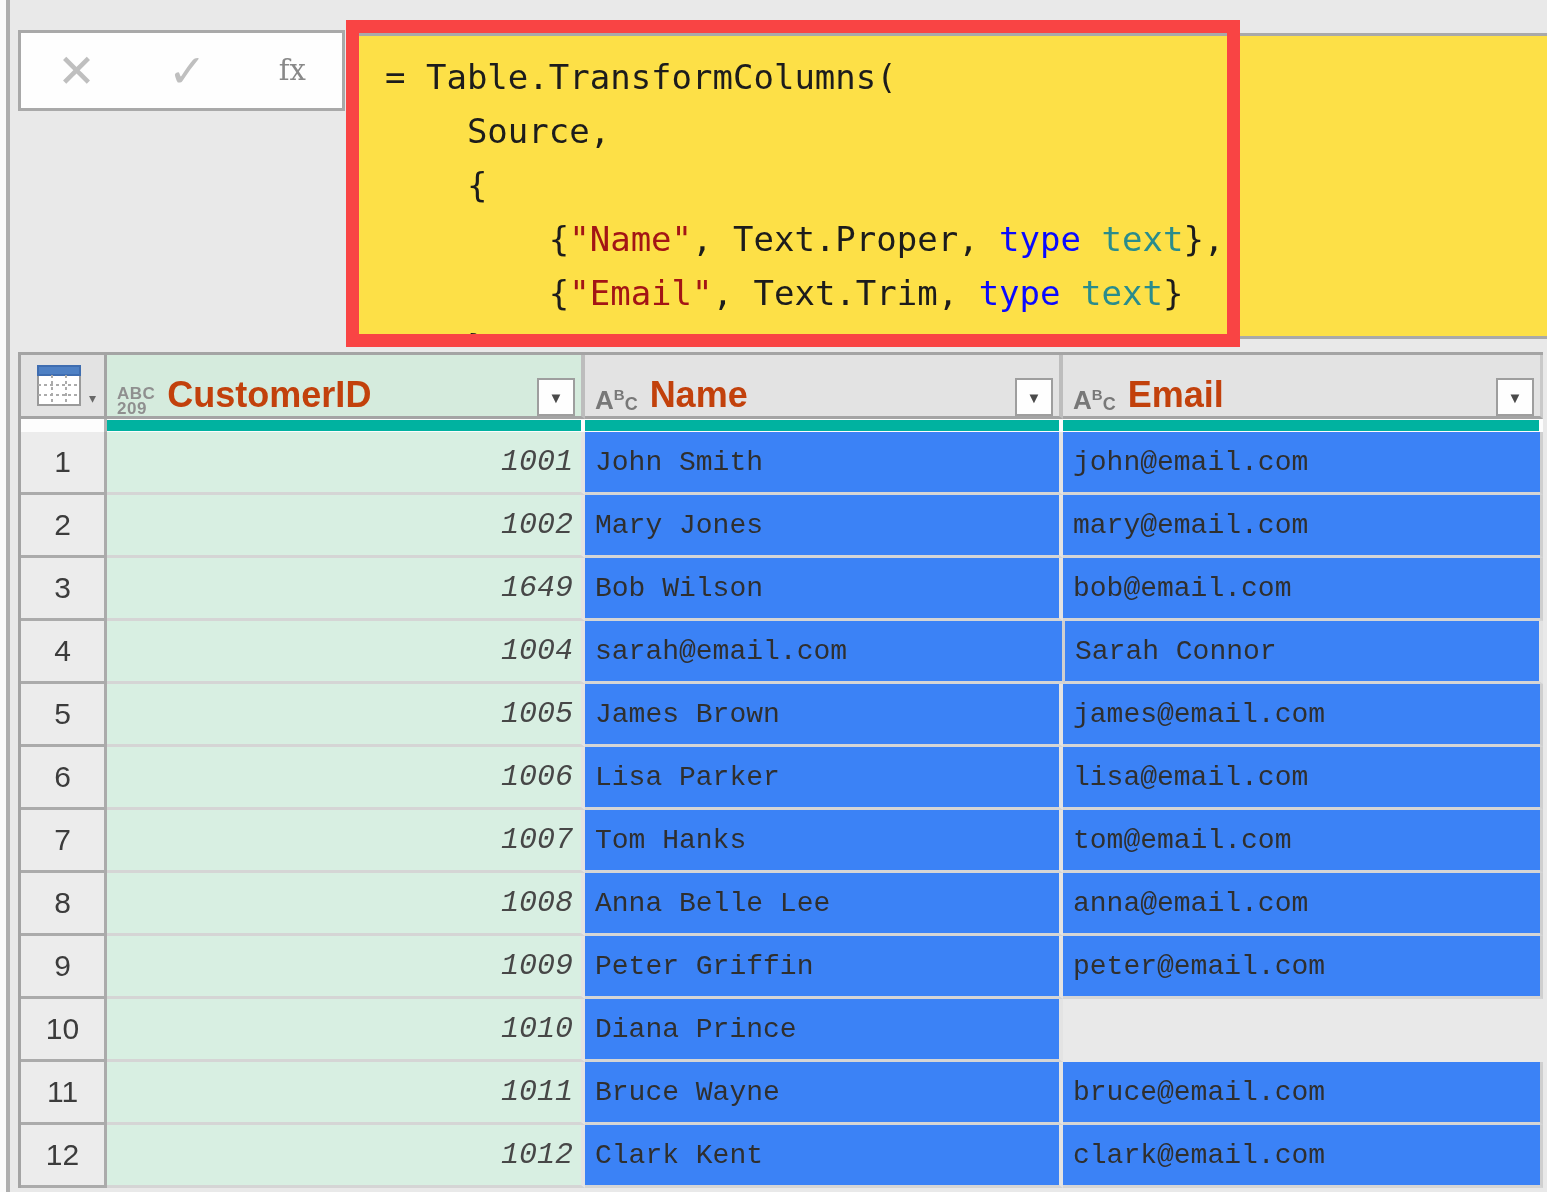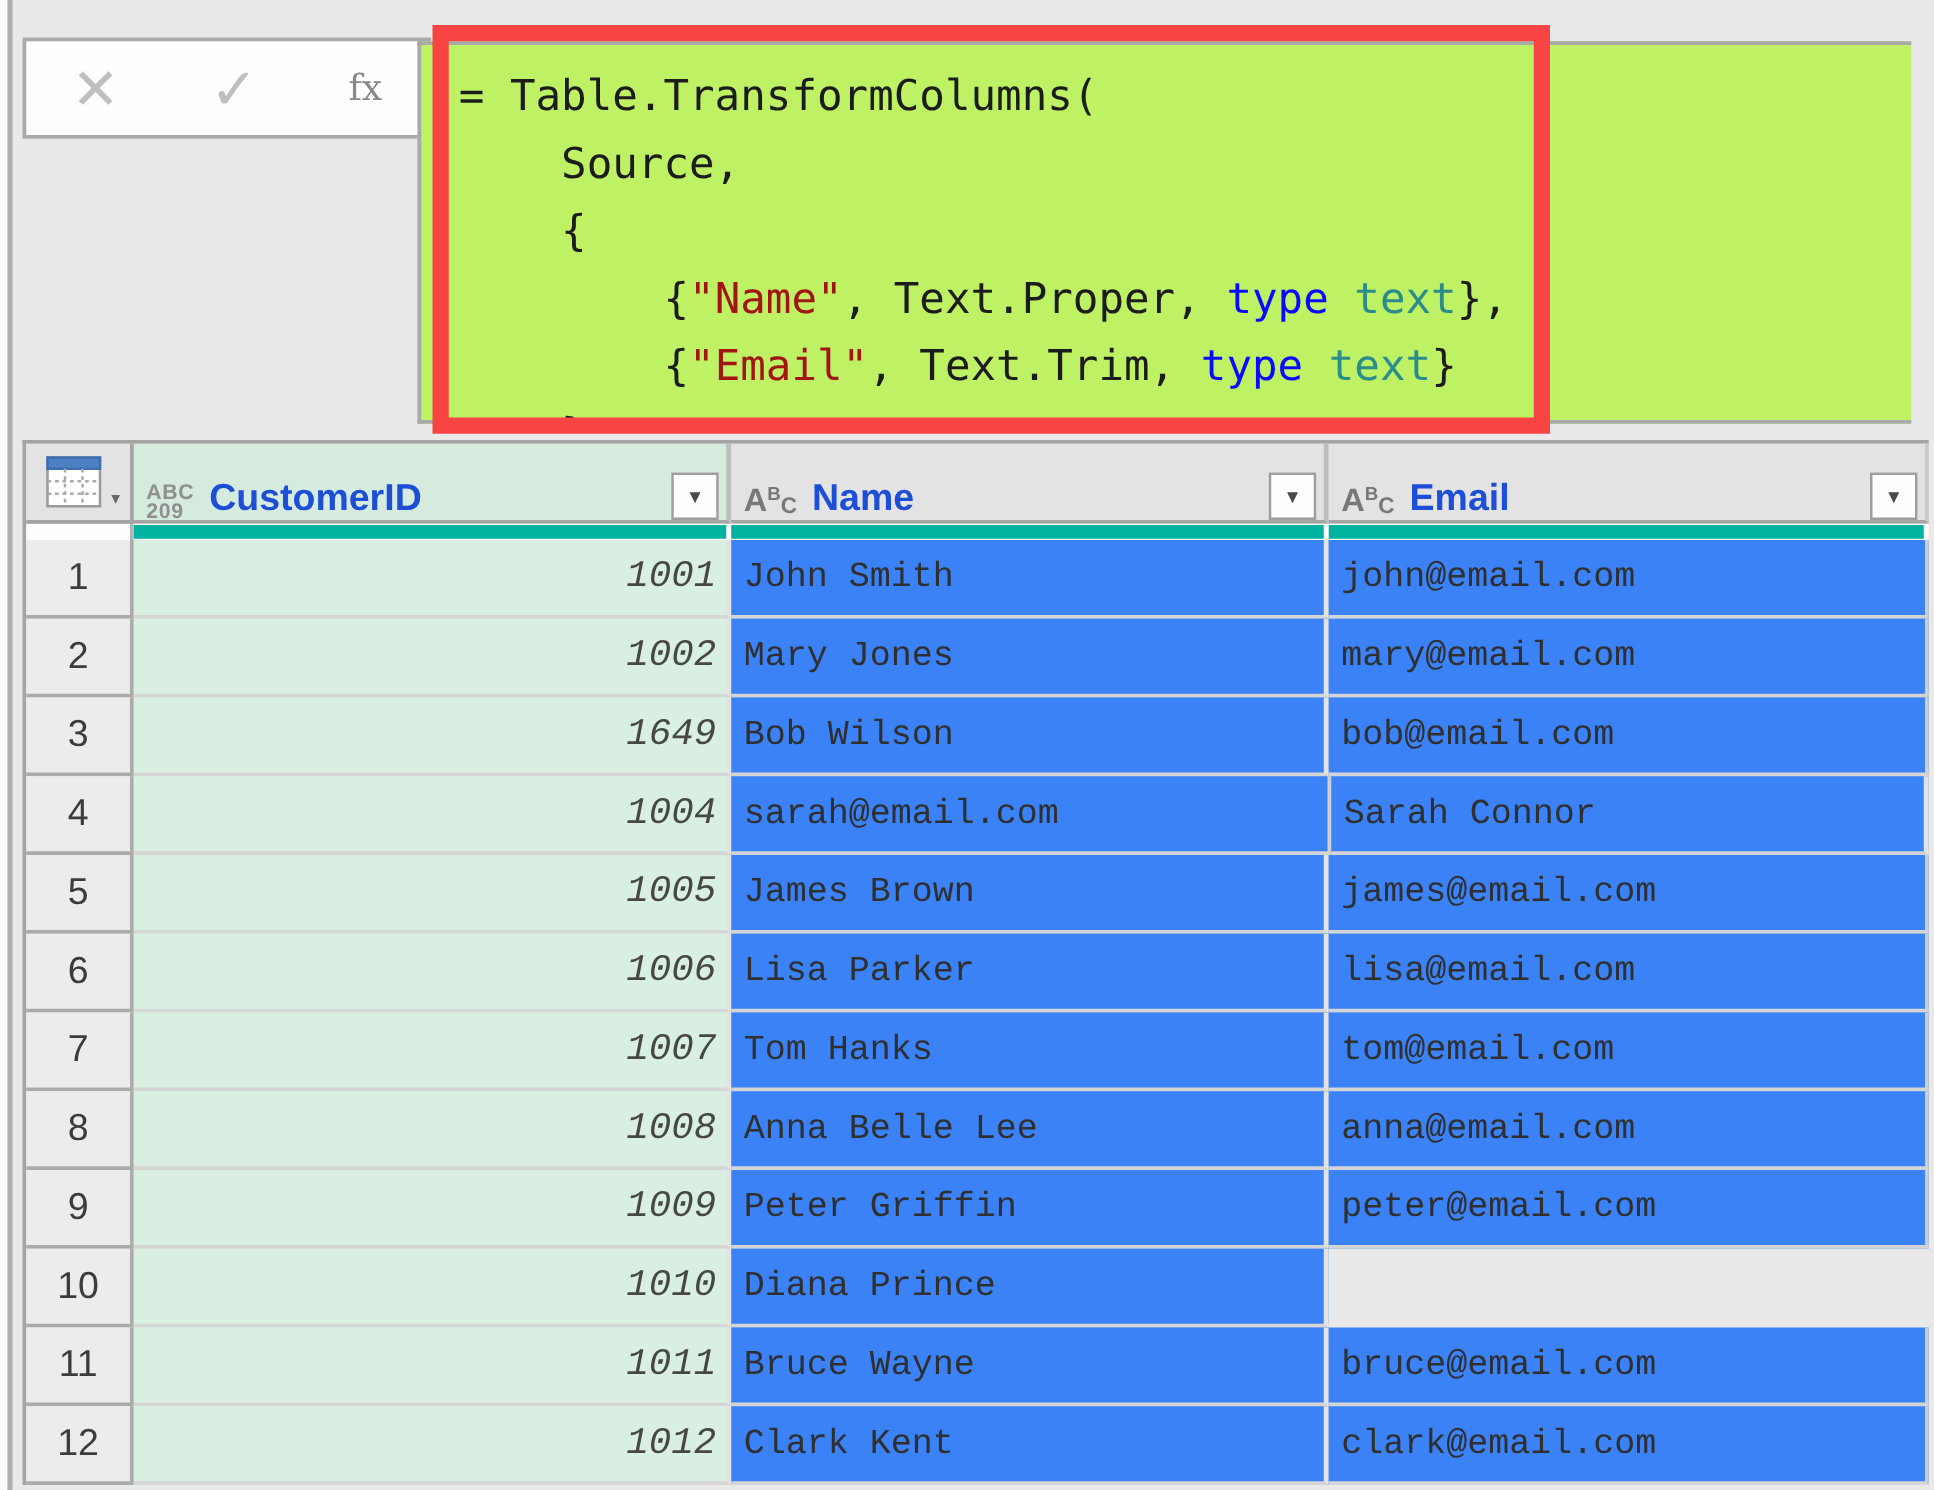--- a/index.html
+++ b/index.html
@@ -16,22 +16,22 @@
   .fx-box{
     position:absolute;left:18px;top:30px;width:327px;height:81px;
     background:#fefefe;border:3px solid #a9a9a9;box-sizing:border-box;
     display:flex;align-items:center;justify-content:space-around;
   }
   .icon-cancel,.icon-check{font-size:46px;color:#bfbfbf;line-height:1;}
   .icon-fx{font-size:29px;color:#898989;font-family:"DejaVu Serif", serif;line-height:1;}
 
   
   .formula-panel{
-    position:absolute;left:334px;top:33px;width:1195px;height:306px;
-    background:#bef264;box-sizing:border-box;
+    position:absolute;left:352px;top:33px;width:1195px;height:306px;
+    background:#fde047;box-sizing:border-box;
     border-top:3px solid #a9a9a9;border-bottom:3px solid #a9a9a9;border-left:3px solid #a9a9a9;
     overflow:hidden;
   }
   .code{
     padding:14px 0 0 30px;
     font-family:"DejaVu Sans Mono", monospace;
     font-size:34px;line-height:54px;white-space:pre;color:#1c1c1c;
   }
   .tok-plain{color:#1c1c1c;}
   .tok-string{color:var(--code-string,#a31515);}
@@ -58,21 +58,21 @@
   }
   .corner-caret{color:#686868;font-size:14px;position:absolute;right:8px;bottom:10px;}
   .hdr-cell{
     box-sizing:border-box;background:#e3e3e3;
     border-right:4px solid #bdbdbd;border-bottom:3px solid #a4a4a4;
     display:flex;align-items:flex-end;padding:0 6px 0 10px;gap:12px;
   }
   .hdr-cell.last{border-right:3px solid #c9c9c9;}
   .hdr-cell.selected{background:var(--sel-hdr,#d5ebdd);}
   .w1{width:478px;} .w2{width:478px;} .w3{width:480px;}
-  .hdr-label{flex:1;font-weight:bold;font-size:30px;color:#1d4ed8;}
+  .hdr-label{flex:1;font-weight:bold;font-size:36px;color:#c2410c;}
   .dd-btn{
     width:38px;height:38px;background:#fefefe;border:2px solid #9e9e9e;box-sizing:border-box;
     display:flex;align-items:center;justify-content:center;flex:none;
   }
   .dd-btn span{font-size:15px;color:#4a4a4a;line-height:1;}
   
   .ticon-abc123{font-weight:bold;font-size:17px;line-height:15px;color:#8f8f8f;letter-spacing:0.5px;flex:none;}
   .ticon-abc{color:#787878;font-weight:600;flex:none;white-space:nowrap;}
   .ticon-abc .ta{font-size:26px;}
   .ticon-abc .tb{font-size:15px;position:relative;top:-9px;}

